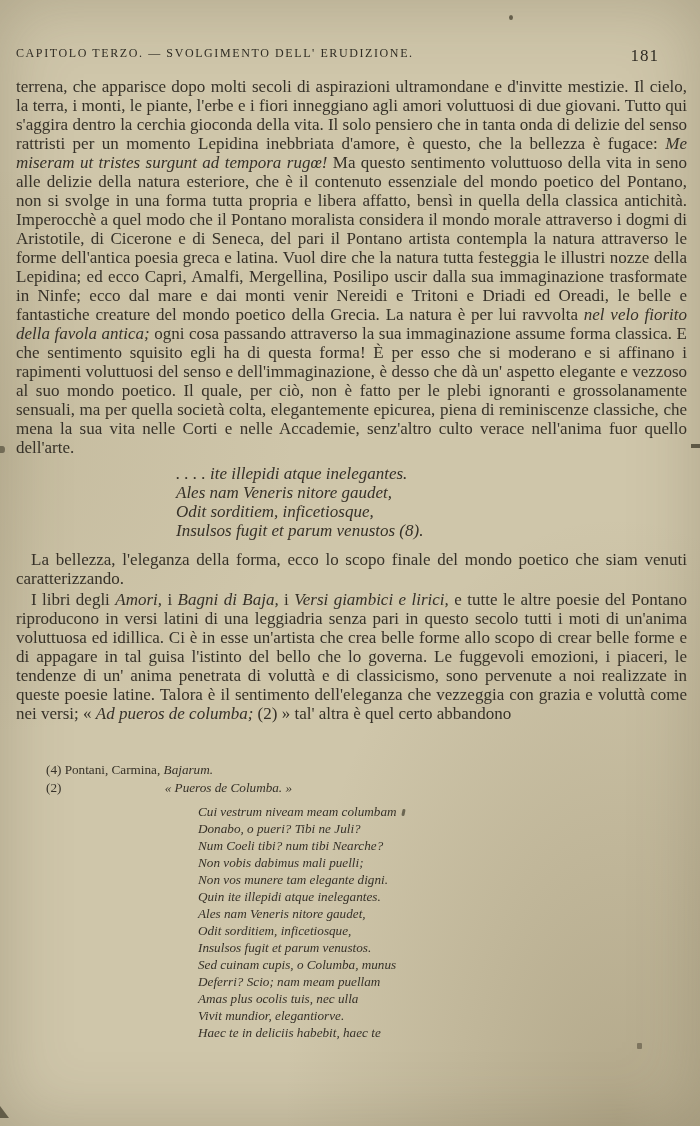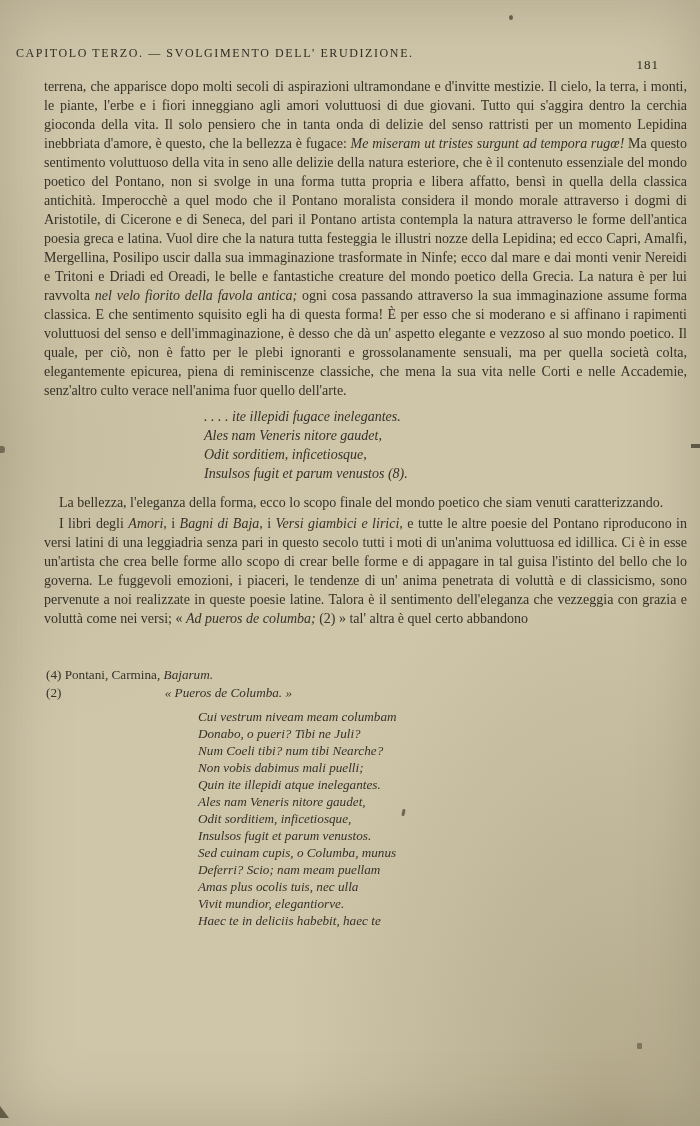--- a/index.html
+++ b/index.html
@@ -25,25 +25,25 @@
   }
   .header { position:relative; margin-bottom:15px; height:16px; }
   .running-title {
     text-align:left;
     font-size:12px;
     letter-spacing:1.6px;
     color:#2f2b23;
     white-space:nowrap;
   }
   .page-number {
-    position:absolute; right:28px; top:11px;
-    font-size:13px; letter-spacing:1px;
+    position:absolute; right:28px; top:0;
+    font-size:17px; letter-spacing:1px;
     color:#2f2b23;
   }
-  .body-text { font-size:14px; line-height:19px; text-align:justify;margin-left:28px; }
+  .body-text { font-size:17px; line-height:19px; text-align:justify; }
   .para { margin:0; }
   .para.indent { text-indent:15px; }
   .para.small-gap-top { margin-top:2px; }
   .it { font-style:italic; }
   .verse { font-style:italic; text-align:left; }
   .main-verse { margin:7px 0 10px 160px; }
   .footnotes {
     margin-top:38px;
     padding-left:30px;
     font-size:13.2px;
@@ -70,21 +70,21 @@
 
     <div class="header">
       <div class="running-title">CAPITOLO TERZO. — SVOLGIMENTO DELL' ERUDIZIONE.</div>
       <div class="page-number">181</div>
     </div>
 
     <div class="body-text">
       <p class="para"><span>terrena, che apparisce dopo molti secoli di aspirazioni ultramondane e d'invitte mestizie. Il cielo, la terra, i monti, le piante, l'erbe e i fiori inneggiano agli amori voluttuosi di due giovani. Tutto qui s'aggira dentro la cerchia gioconda della vita. Il solo pensiero che in tanta onda di delizie del senso rattristi per un momento Lepidina inebbriata d'amore, è questo, che la bellezza è fugace: </span><span class="it">Me miseram ut tristes surgunt ad tempora rugœ!</span><span> Ma questo sentimento voluttuoso della vita in seno alle delizie della natura esteriore, che è il contenuto essenziale del mondo poetico del Pontano, non si svolge in una forma tutta propria e libera affatto, bensì in quella della classica antichità. Imperocchè a quel modo che il Pontano moralista considera il mondo morale attraverso i dogmi di Aristotile, di Cicerone e di Seneca, del pari il Pontano artista contempla la natura attraverso le forme dell'antica poesia greca e latina. Vuol dire che la natura tutta festeggia le illustri nozze della Lepidina; ed ecco Capri, Amalfi, Mergellina, Posilipo uscir dalla sua immaginazione trasformate in Ninfe; ecco dal mare e dai monti venir Nereidi e Tritoni e Driadi ed Oreadi, le belle e fantastiche creature del mondo poetico della Grecia. La natura è per lui ravvolta </span><span class="it">nel velo fiorito della favola antica;</span><span> ogni cosa passando attraverso la sua immaginazione assume forma classica. E che sentimento squisito egli ha di questa forma! È per esso che si moderano e si affinano i rapimenti voluttuosi del senso e dell'immaginazione, è desso che dà un' aspetto elegante e vezzoso al suo mondo poetico. Il quale, per ciò, non è fatto per le plebi ignoranti e grossolanamente sensuali, ma per quella società colta, elegantemente epicurea, piena di reminiscenze classiche, che mena la sua vita nelle Corti e nelle Accademie, senz'altro culto verace nell'anima fuor quello dell'arte.</span></p>
 
       <div class="verse main-verse">
-          <div class="vline">. . . .  ite illepidi fugace inelegantes.</div>
+          <div class="vline">. . . .  ite illepidi atque inelegantes.</div>
           <div class="vline">Ales nam Veneris nitore gaudet,</div>
           <div class="vline">Odit sorditiem, inficetiosque,</div>
           <div class="vline">Insulsos fugit et parum venustos (8).</div>
         </div>
 
       <p class="para indent">La bellezza, l'eleganza della forma, ecco lo scopo finale del mondo poetico che siam venuti caratterizzando.</p>
 
       <p class="para indent small-gap-top"><span>I libri degli </span><span class="it">Amori,</span><span> i </span><span class="it">Bagni di Baja,</span><span> i </span><span class="it">Versi giambici e lirici,</span><span> e tutte le altre poesie del Pontano riproducono in versi latini di una leggiadria senza pari in questo secolo tutti i moti di un'anima voluttuosa ed idillica. Ci è in esse un'artista che crea belle forme allo scopo di crear belle forme e di appagare in tal guisa l'istinto del bello che lo governa. Le fuggevoli emozioni, i piaceri, le tendenze di un' anima penetrata di voluttà e di classicismo, sono pervenute a noi realizzate in queste poesie latine. Talora è il sentimento dell'eleganza che vezzeggia con grazia e voluttà come nei versi; « </span><span class="it">Ad pueros de columba;</span><span> (2) » tal' altra è quel certo abbandono</span></p>
     </div>
 
@@ -94,20 +94,21 @@
       <div class="fn-row">
         <span class="fn-label">(2)</span>
         <span class="fn-title">« Pueros de Columba. »</span>
       </div>
 
       <div class="verse footnote-verse">
           <div class="vline">Cui vestrum niveam meam columbam</div>
           <div class="vline">Donabo, o pueri? Tibi ne Juli?</div>
           <div class="vline">Num Coeli tibi? num tibi Nearche?</div>
           <div class="vline">Non vobis dabimus mali puelli;</div>
+          <div class="vline">Non vos munere tam elegante digni.</div>
           <div class="vline">Quin ite illepidi atque inelegantes.</div>
           <div class="vline">Ales nam Veneris nitore gaudet,</div>
           <div class="vline">Odit sorditiem, inficetiosque,</div>
           <div class="vline">Insulsos fugit et parum venustos.</div>
           <div class="vline">Sed cuinam cupis, o Columba, munus</div>
           <div class="vline">Deferri? Scio; nam meam puellam</div>
           <div class="vline">Amas plus ocolis tuis, nec ulla</div>
           <div class="vline">Vivit mundior, elegantiorve.</div>
           <div class="vline">Haec te in deliciis habebit, haec te</div>
         </div>

